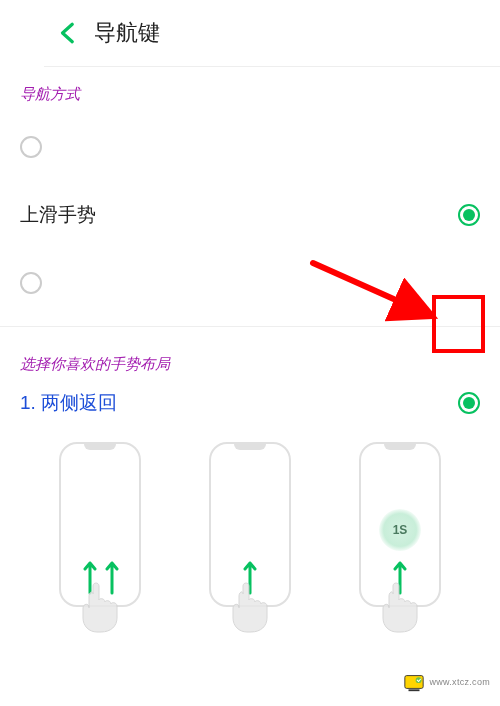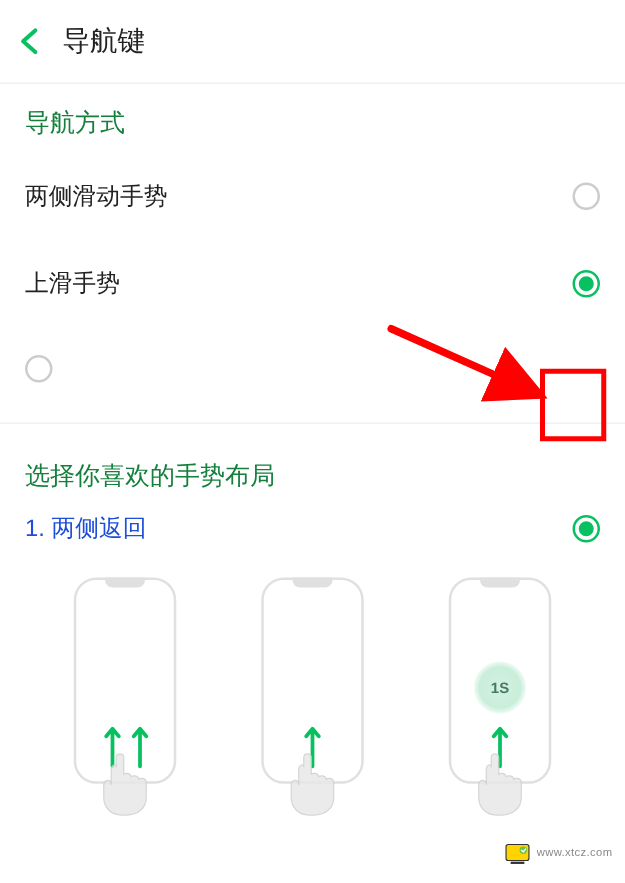--- a/index.html
+++ b/index.html
@@ -9,38 +9,40 @@
       background: #ffffff;
       font-family: -apple-system, "Helvetica Neue", Arial, sans-serif;
       position: relative;
       overflow: hidden;
     }
     .header {
       display: flex;
       align-items: center;
       padding: 18px 20px 18px 10px;
       border-bottom: 1px solid #eee;
+      margin-left: 44px;
     }
     .back-btn {
       width: 30px;
       height: 30px;
       display: flex;
       align-items: center;
       justify-content: center;
       margin-right: 10px;
     }
     .title {
       font-size: 22px;
       color: #222;
       font-weight: 500;
     }
     .section-label {
-      font-size: 20px;
-      color: #15803d;
+      font-size: 15px;
+      color: #a21caf;
       padding: 18px 20px 10px;
+      font-style: italic;
     }
     .option-row {
       display: flex;
       align-items: center;
       justify-content: space-between;
       padding: 22px 20px;
       position: relative;
     }
     .option-label {
       font-size: 19px;
@@ -195,21 +197,20 @@
     <svg viewBox="0 0 24 24" width="26" height="26">
       <path d="M15 4 L6 12 L15 20" stroke="#07c160" stroke-width="3" fill="none" stroke-linecap="round" stroke-linejoin="round"></path>
     </svg>
   </div>
   <div class="title">导航键</div>
 </div>
 
 <div class="section-label">导航方式</div>
 
 <div class="option-row">
-  <span class="option-label">两侧滑动手势</span>
   <span class="radio"></span>
 </div>
 
 <div class="option-row">
   <span class="option-label">上滑手势</span>
   <span class="radio selected"></span>
 </div>
 
 <div class="option-row">
   <span class="radio"></span>

